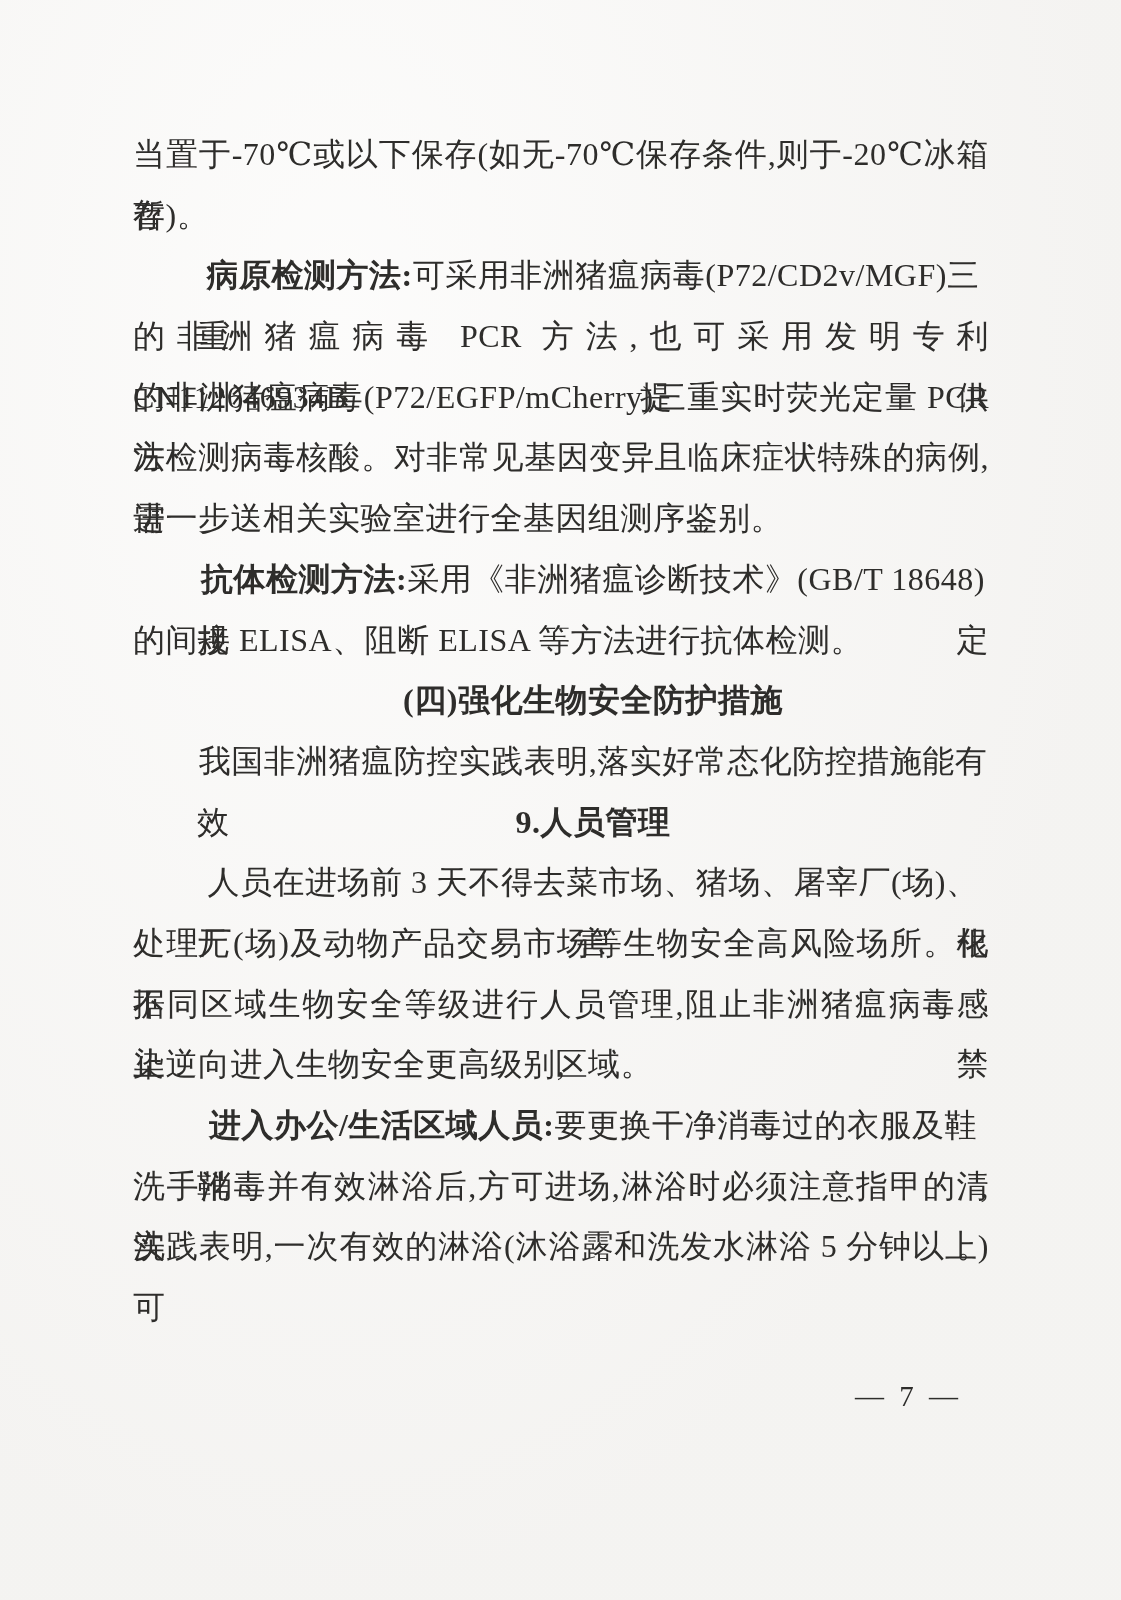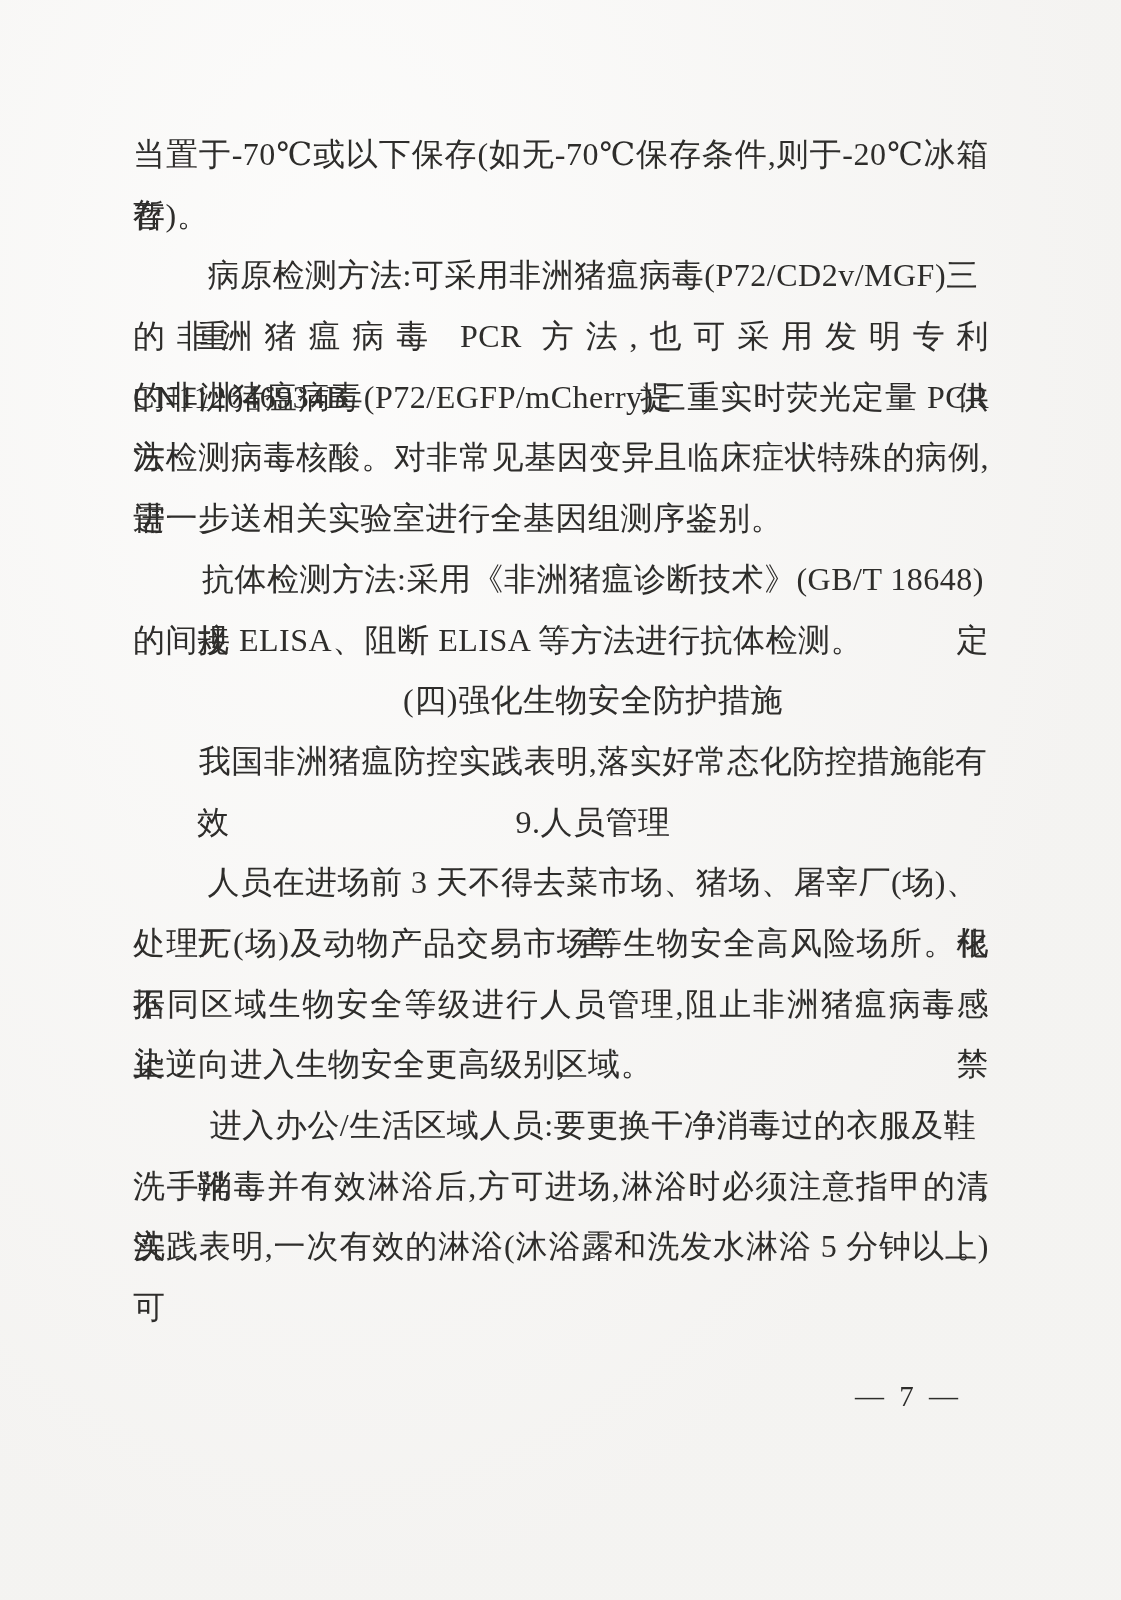--- a/index.html
+++ b/index.html
@@ -40,21 +40,21 @@
     white-space: normal;
     text-align: justify;
     text-align-last: justify;
     text-justify: inter-character;
   }
   .line.indent {
     padding-left: 64px;
     text-align: center;
   }
   .bold {
-    font-weight: normal;
+    font-weight: bold;
     margin-top: 6px;
   }
   .footer-page-number {
     position: absolute;
     top: 1374px;
     right: 159px;
     font-size: 29px;
     line-height: 44px;
     letter-spacing: 4px;
     color: var(--ink, #2e2d2b);

